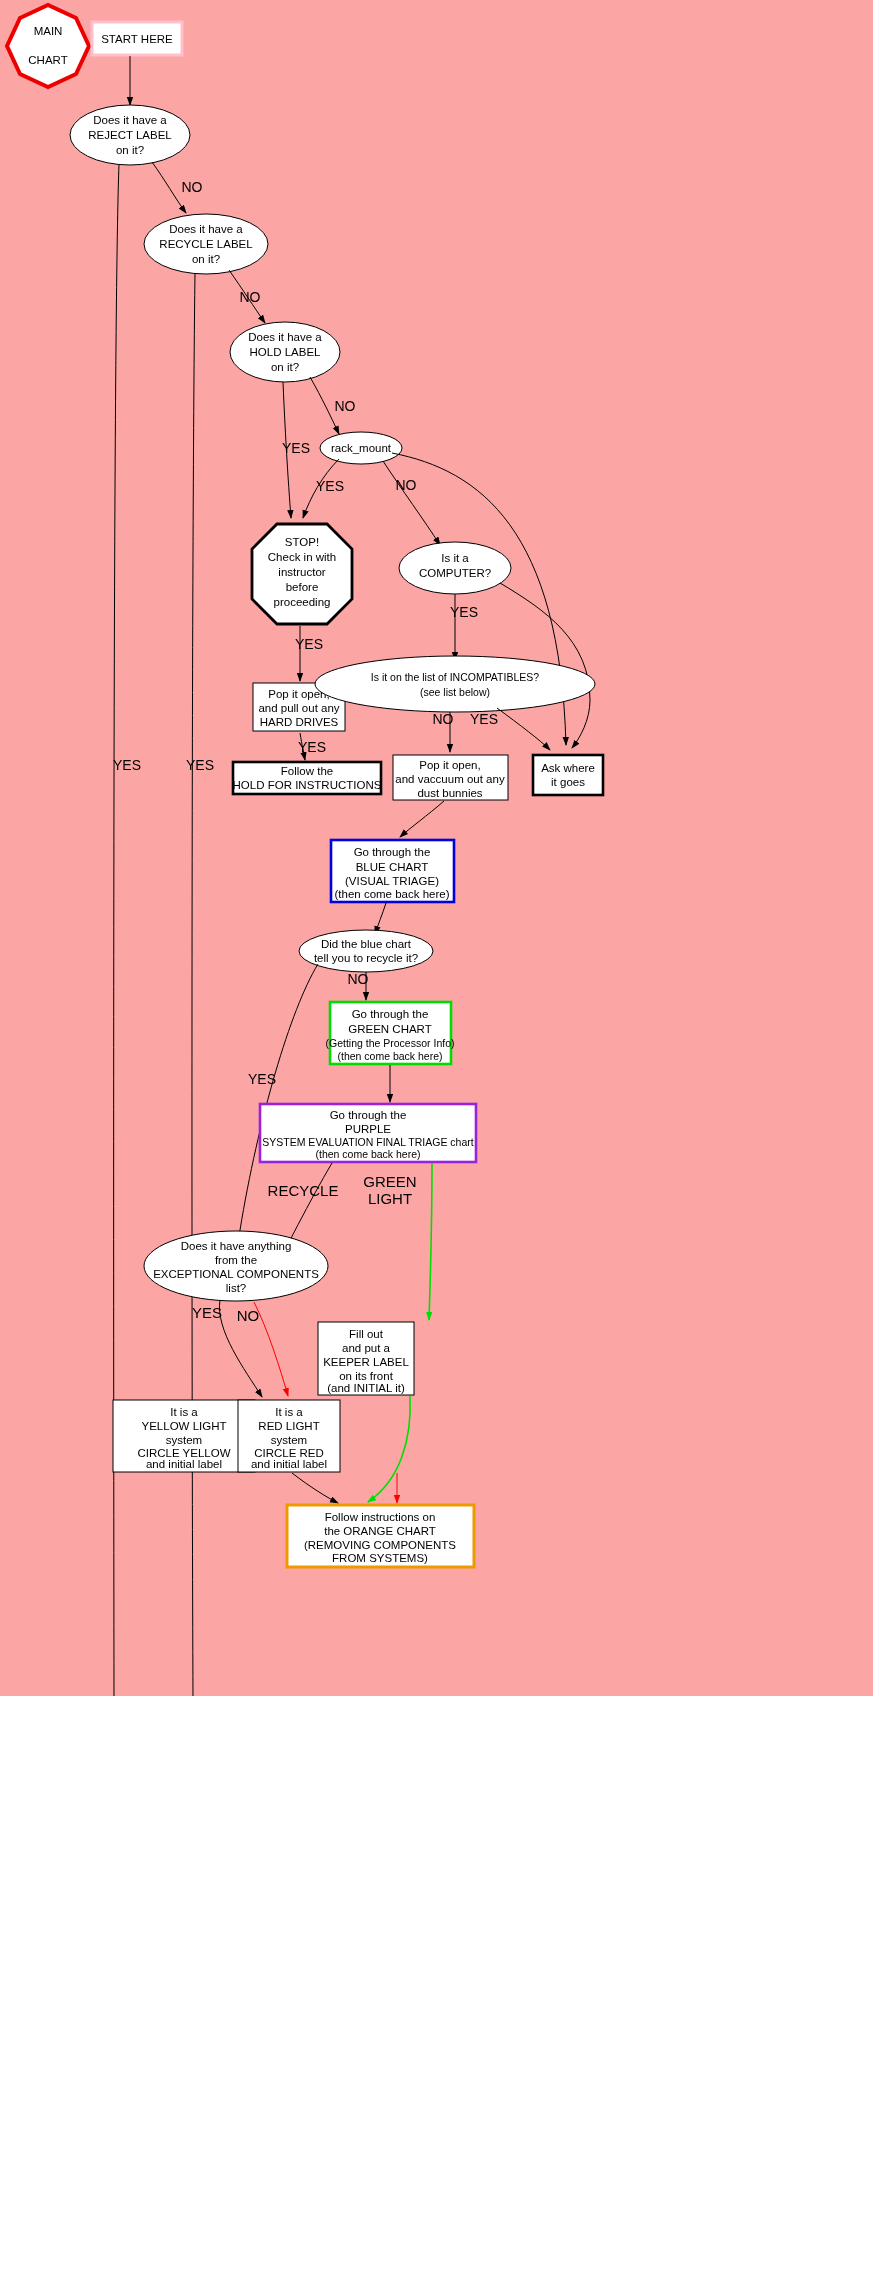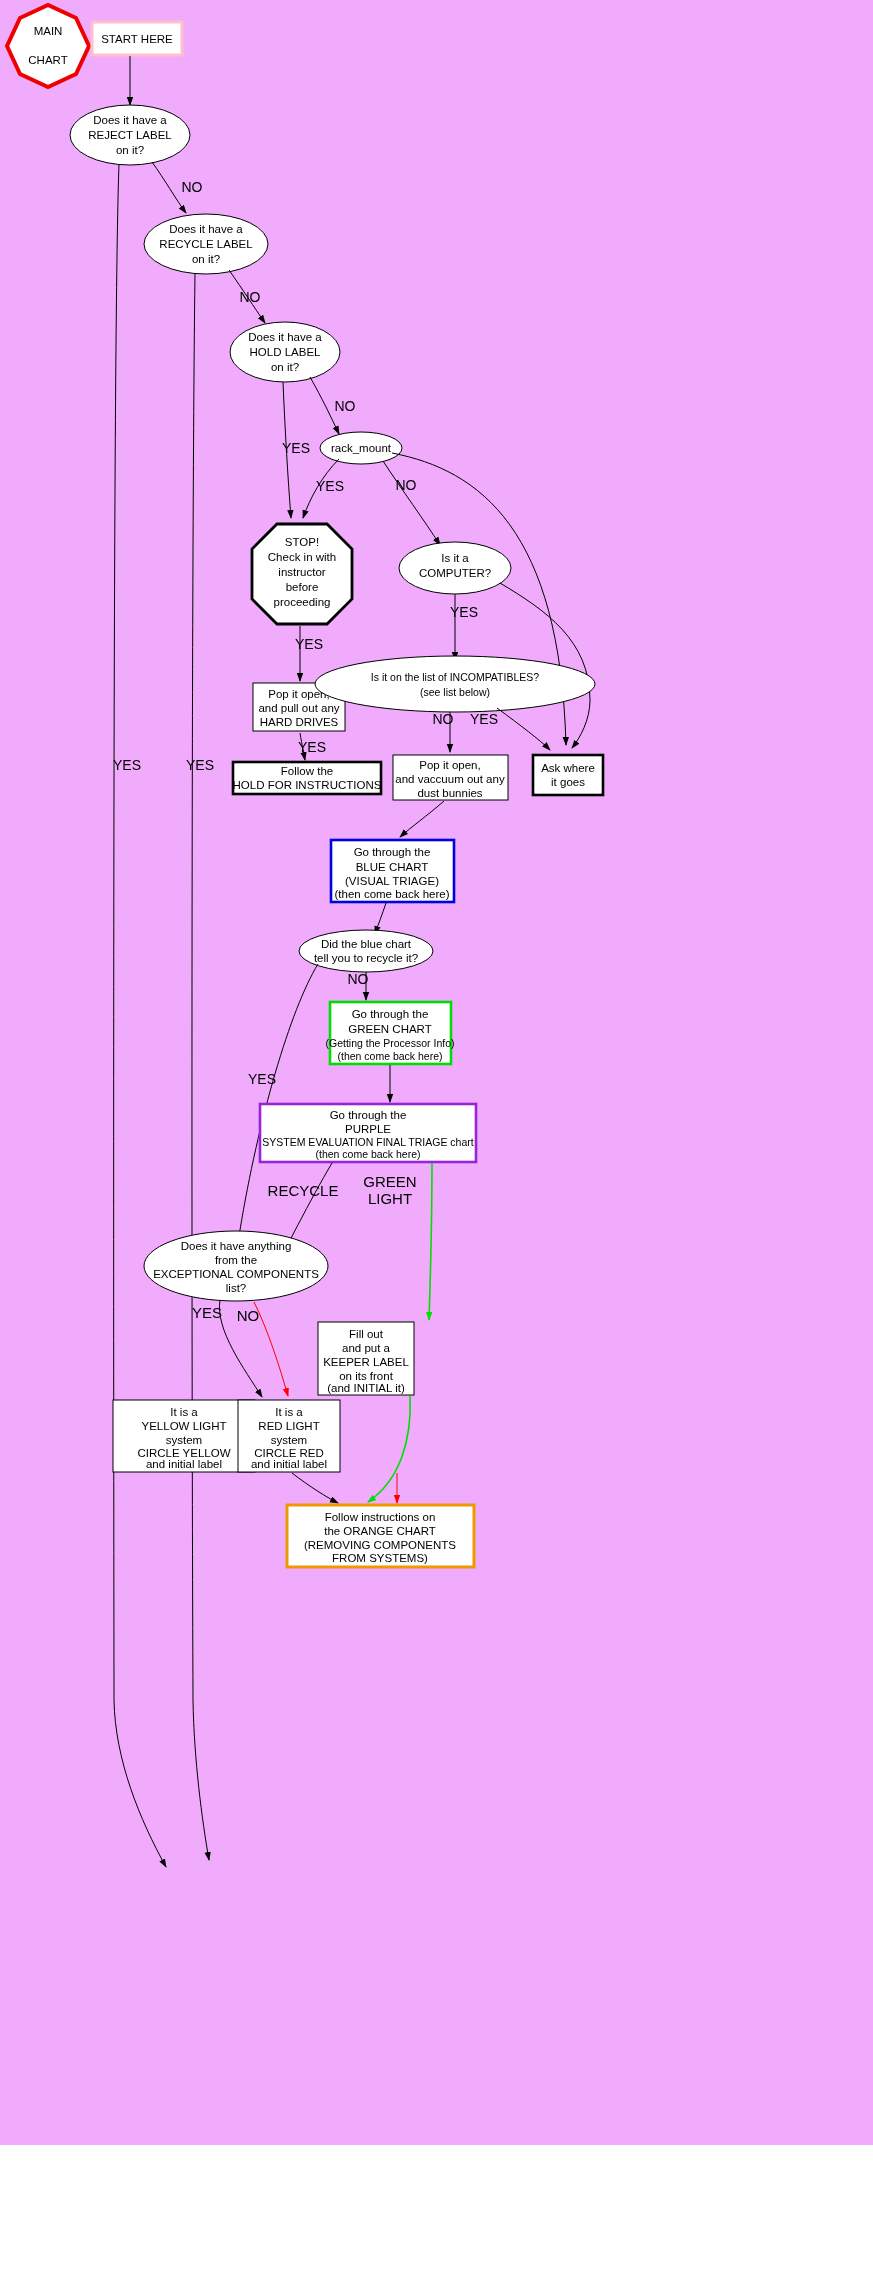--- a/index.html
+++ b/index.html
@@ -3,22 +3,22 @@
 <meta charset="utf-8">
 <style>
   html, body {
     margin: 0;
     padding: 0;
     background: #ffffff;
   }
   #chart-root {
     position: relative;
     width: 873px;
-    height: 2145px;
-    background: #f0abfc;
+    height: 1696px;
+    background: #fca5a5;
     font-family: "Liberation Sans", sans-serif;
   }
   svg.flow {
     position: absolute;
     top: 0;
     left: 0;
     width: 873px;
     height: 2269px;
     overflow: visible;
   }

